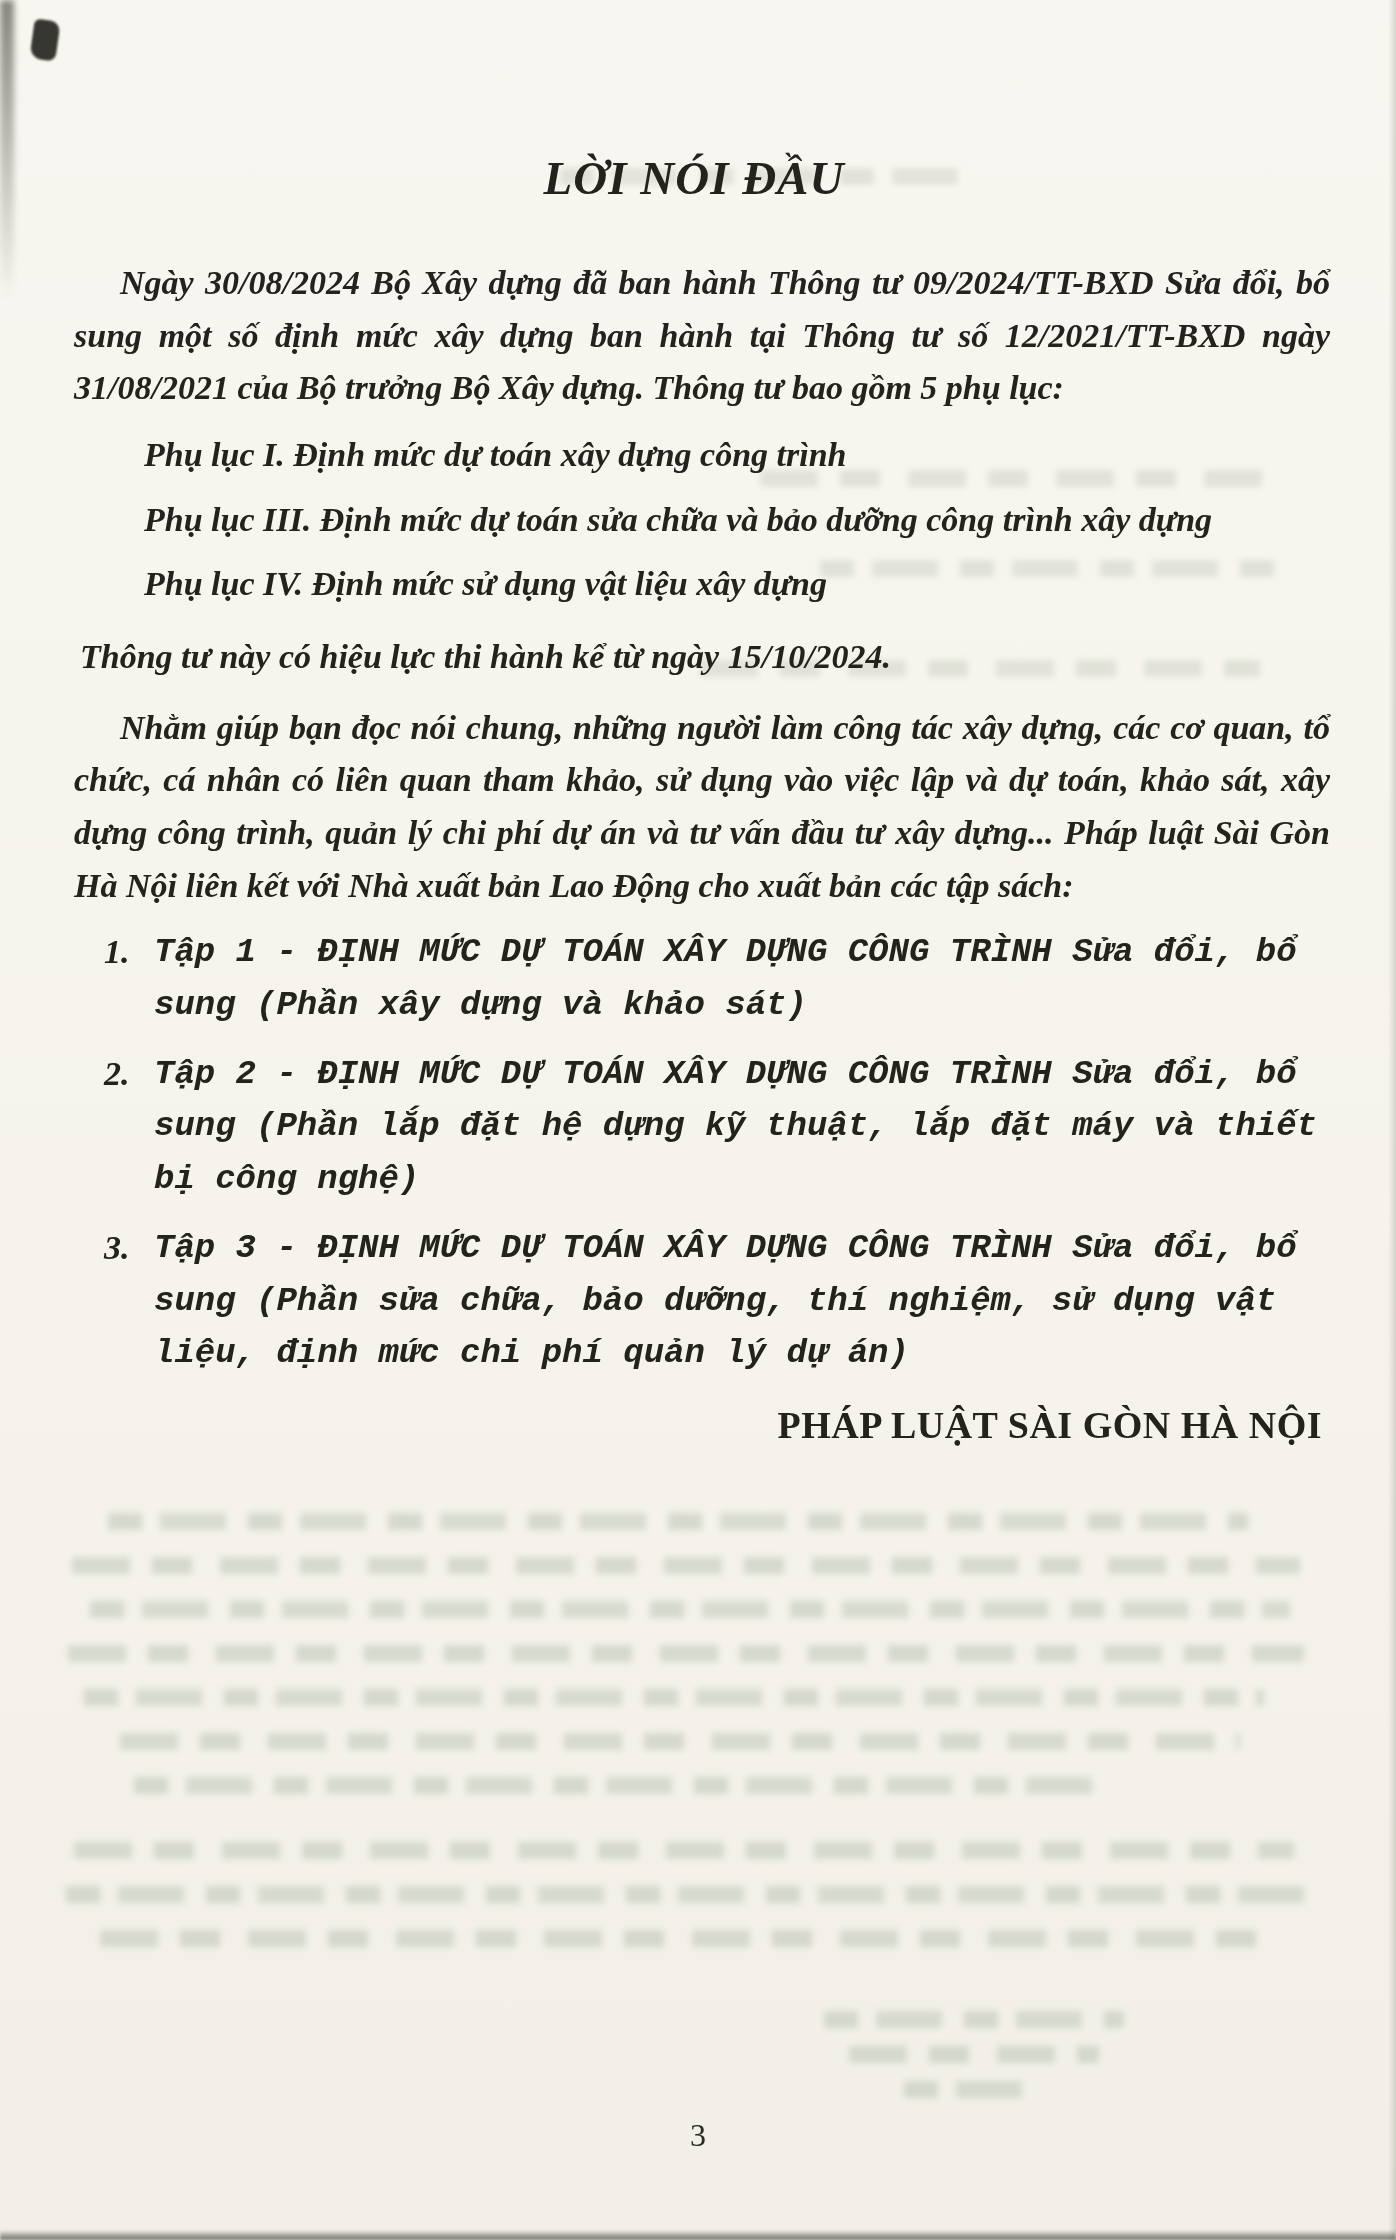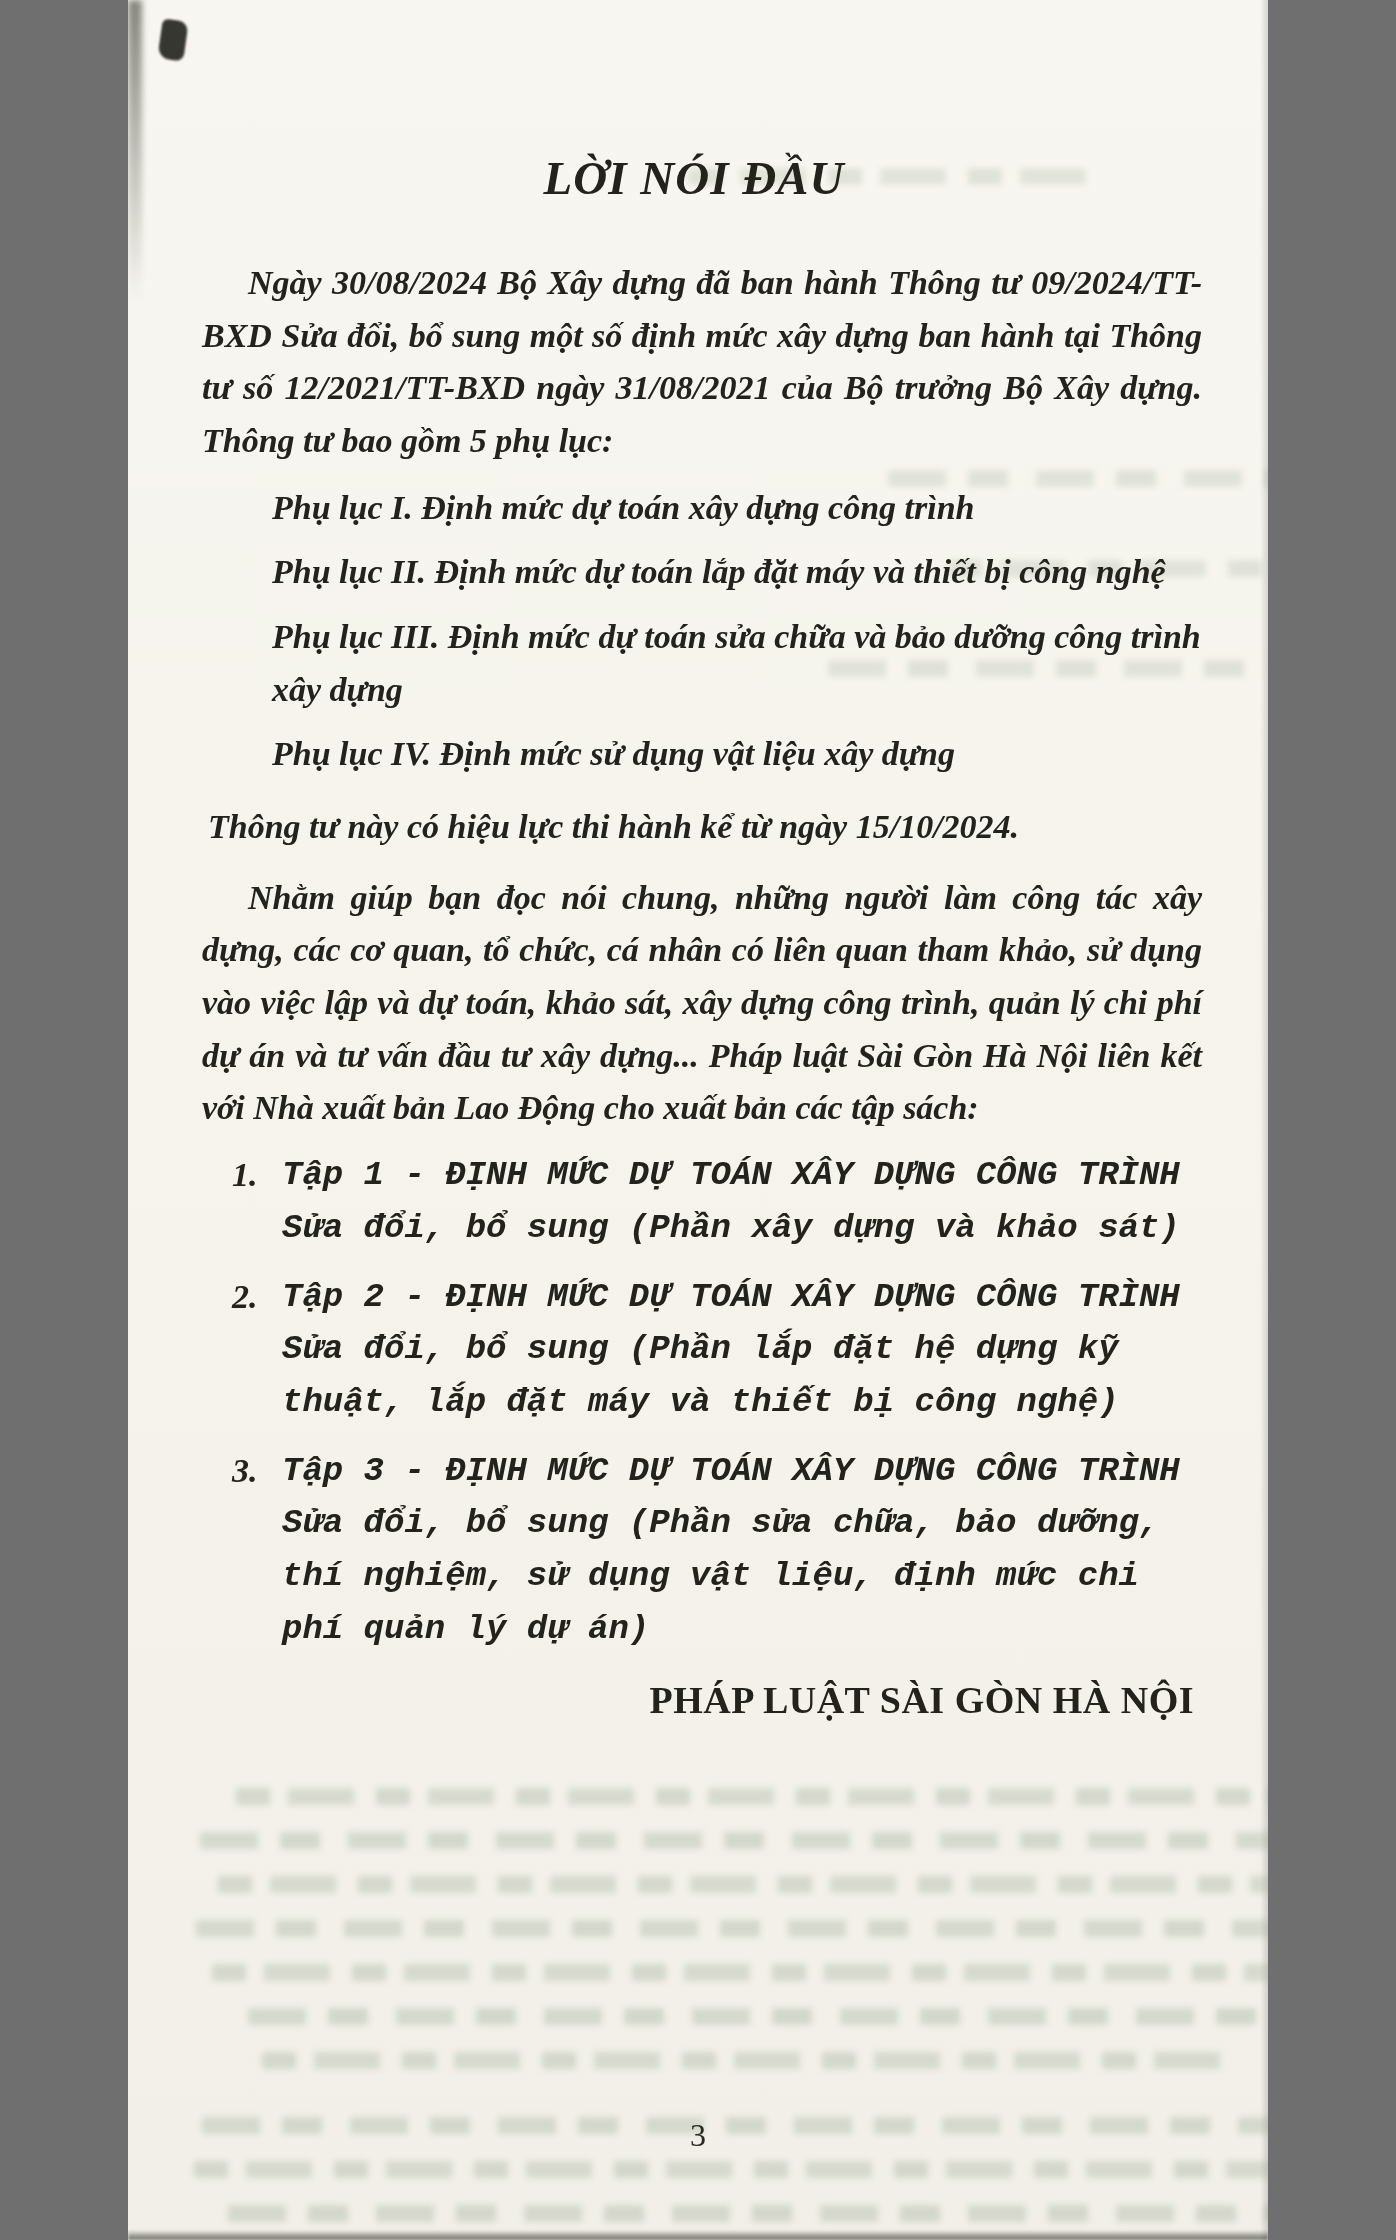--- a/index.html
+++ b/index.html
@@ -1,18 +1,18 @@
 <!DOCTYPE html>
 <html lang="vi"><head>
 <meta charset="utf-8">
 <style>
   html,body{margin:0;padding:0;background:#6f6f6f;}
   .page{
     position:relative;
-    width:1140px;height:2240px;
+    width:1396px;height:2240px;
     margin:0 auto;
     background:linear-gradient(180deg,#f8f6f0 0%,#f5f3ec 55%,#f1efe7 100%);
     overflow:hidden;
     font-family:"Liberation Serif","DejaVu Serif",serif;
     color:#23221d;
   }
   .content{
     position:relative;
     padding:0 66px 0 58px;
     font-style:italic;
@@ -146,21 +146,20 @@
   <div class="ghost abs v2" style="top:660px;left:700px;width:560px;"></div>
 
   <div class="content">
 
     <h1 class="title">LỜI NÓI ĐẦU</h1>
 
     <p class="para first-indent">Ngày 30/08/2024 Bộ Xây dựng đã ban hành Thông tư 09/2024/TT-BXD Sửa đổi, bổ sung một số định mức xây dựng ban hành tại Thông tư số 12/2021/TT-BXD ngày 31/08/2021 của Bộ trưởng Bộ Xây dựng. Thông tư bao gồm 5 phụ lục:</p>
 
     <div class="appendix-list">
       <p class="appendix">Phụ lục I. Định mức dự toán xây dựng công trình</p>
-      <p class="appendix">Phụ lục II. Định mức dự toán lắp đặt máy và thiết bị công nghệ</p>
       <p class="appendix">Phụ lục III. Định mức dự toán sửa chữa và bảo dưỡng công trình xây dựng</p>
       <p class="appendix">Phụ lục IV. Định mức sử dụng vật liệu xây dựng</p>
     </div>
 
     <p class="effective">Thông tư này có hiệu lực thi hành kể từ ngày 15/10/2024.</p>
 
     <p class="para first-indent">Nhằm giúp bạn đọc nói chung, những người làm công tác xây dựng, các cơ quan, tổ chức, cá nhân có liên quan tham khảo, sử dụng vào việc lập và dự toán, khảo sát, xây dựng công trình, quản lý chi phí dự án và tư vấn đầu tư xây dựng... Pháp luật Sài Gòn Hà Nội liên kết với Nhà xuất bản Lao Động cho xuất bản các tập sách:</p>
 
     <div class="volumes">
 

